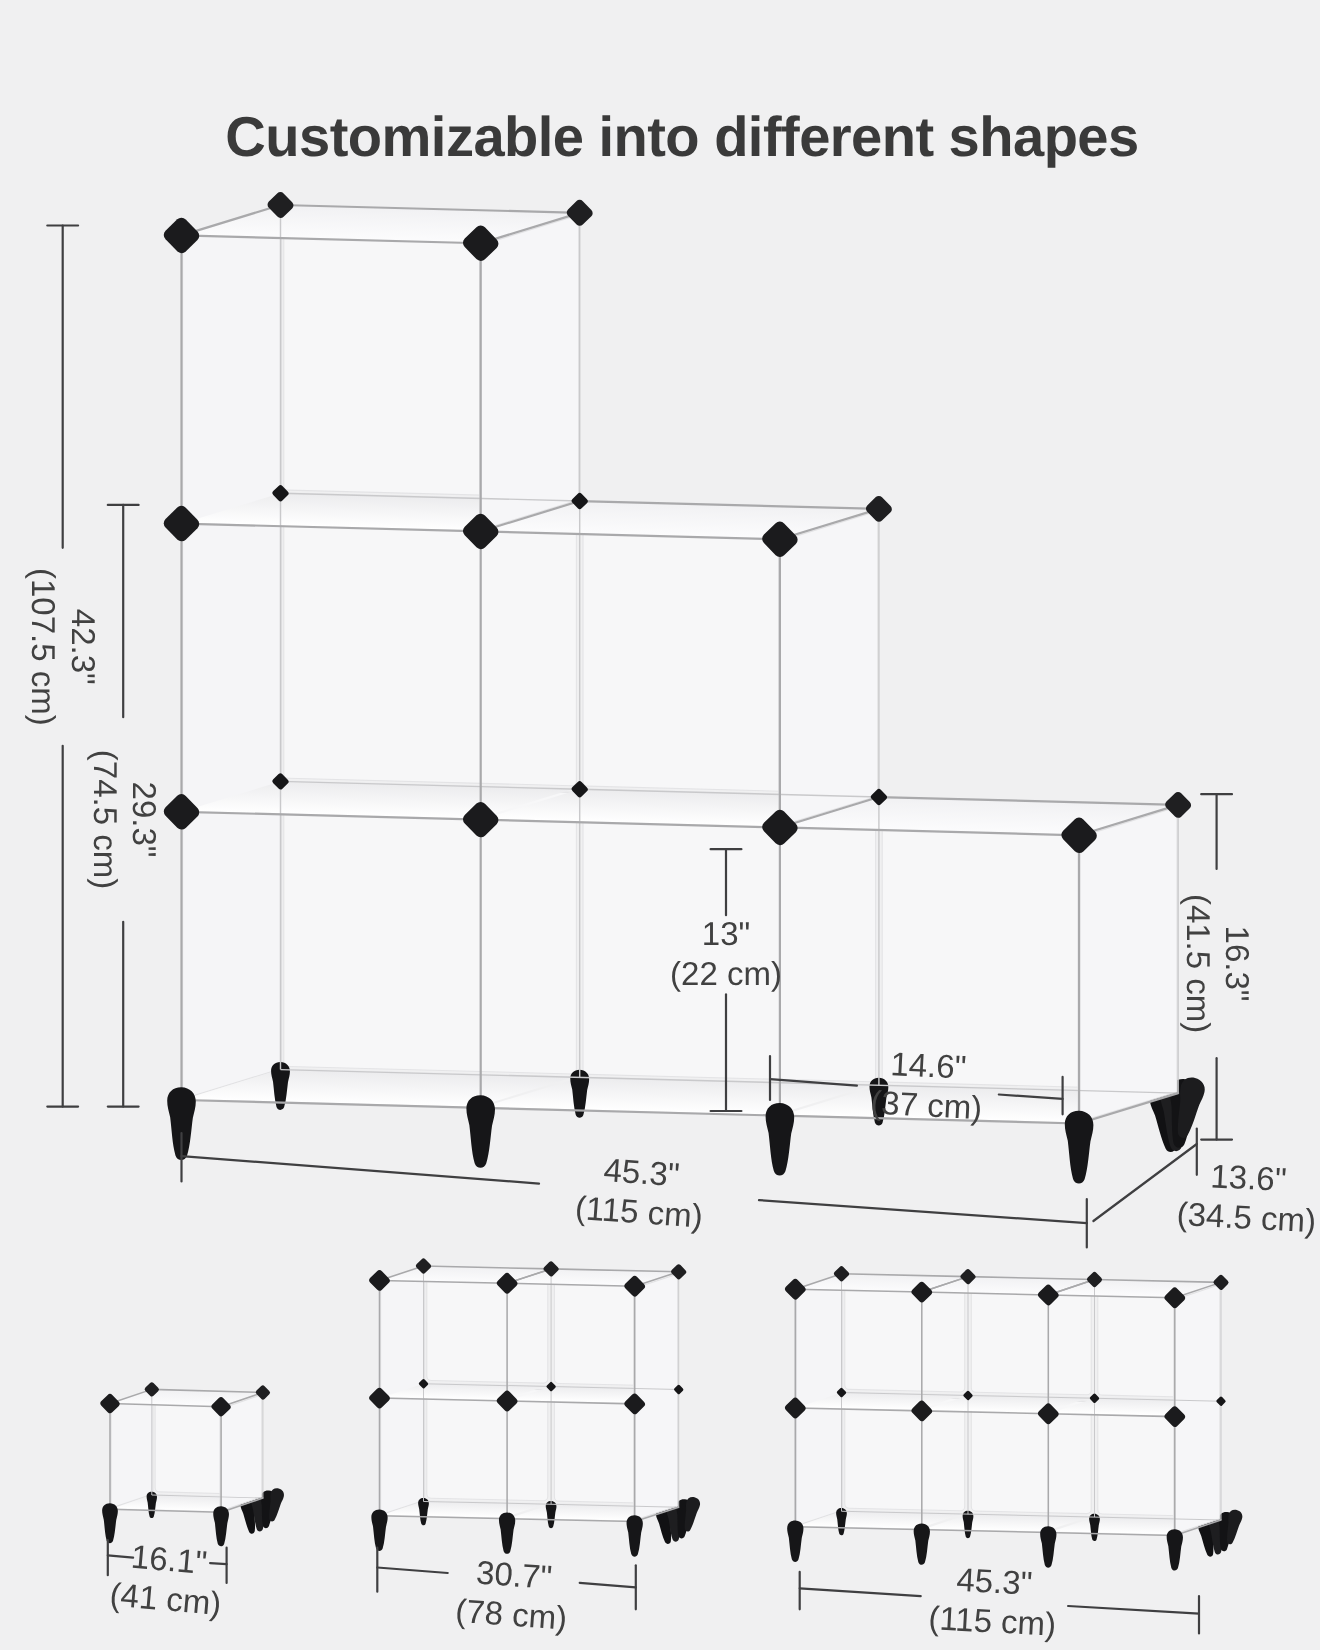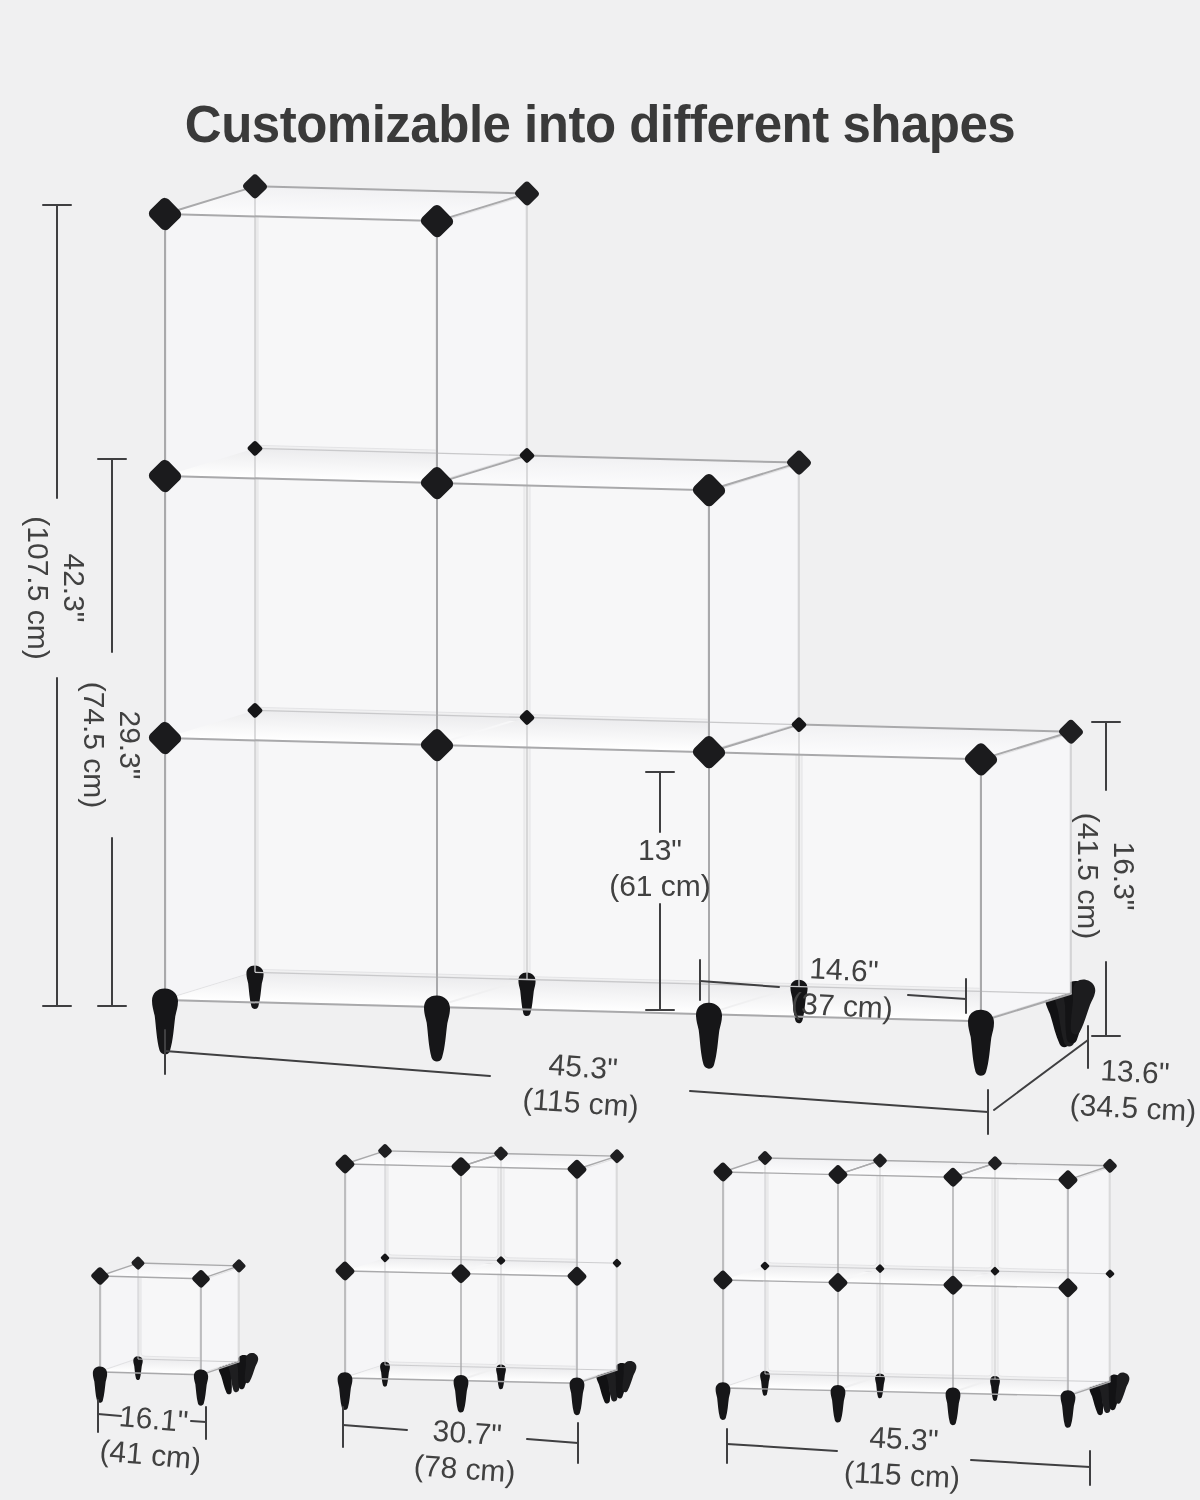--- a/index.html
+++ b/index.html
@@ -1,19 +1,19 @@
 <!DOCTYPE html>
 <html><head>
 <meta charset="utf-8">
 <style>
   html,body{margin:0;padding:0;background:#f0f0f1;}
   .stage{position:relative;width:1200px;height:1500px;background:#f0f0f1;overflow:hidden;
          font-family:"Liberation Sans",sans-serif;}
   .art{position:absolute;left:0;top:0;}
-  .title{position:absolute;left:600px;top:124px;transform:translate(-50%,-50%);
+  .title{position:absolute;left:620px;top:124px;transform:translate(-50%,-50%);
          font-size:51px;font-weight:700;color:#3a3a3a;white-space:nowrap;letter-spacing:-0.5px;}
   .dim{position:absolute;font-size:30px;color:#414141;white-space:nowrap;line-height:1.2;}
   .dim span{display:block;text-align:center;}
 </style>
 </head>
 <body>
 
 <div class="stage">
 
   <svg id="art" class="art" width="1200" height="1500" viewBox="0 0 1200 1500">
@@ -319,21 +319,21 @@
   <div class="dim" style="left:112px;top:745px;transform:translate(-50%,-50%) rotate(90deg);">
     <span>29.3"</span>
     <span>(74.5 cm)</span>
   </div>
   <div class="dim" style="left:1106px;top:876px;transform:translate(-50%,-50%) rotate(90deg);">
     <span>16.3"</span>
     <span>(41.5 cm)</span>
   </div>
   <div class="dim" style="left:660px;top:868px;transform:translate(-50%,-50%);">
     <span>13"</span>
-    <span>(61 cm)</span>
+    <span>(22 cm)</span>
   </div>
   <div class="dim" style="left:843px;top:988px;transform:translate(-50%,-50%) rotate(3deg);">
     <span>14.6"</span>
     <span>(37 cm)</span>
   </div>
   <div class="dim" style="left:582px;top:1085px;transform:translate(-50%,-50%) rotate(4deg);">
     <span>45.3"</span>
     <span>(115 cm)</span>
   </div>
   <div class="dim" style="left:1134px;top:1090px;transform:translate(-50%,-50%) rotate(3deg);">

